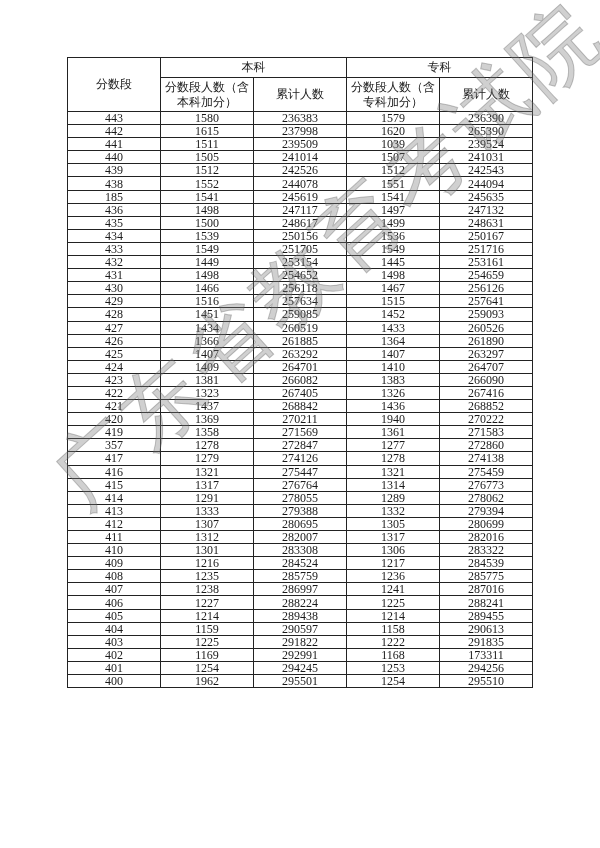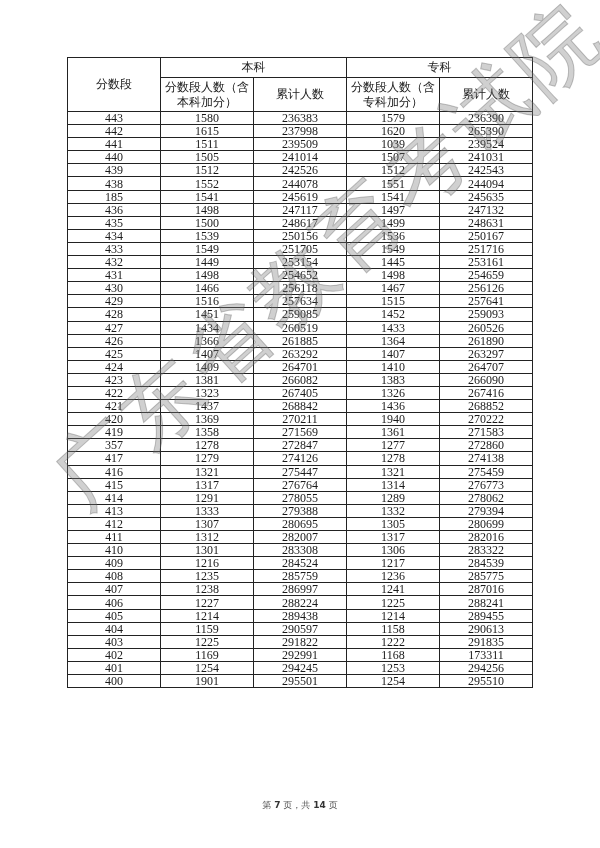--- a/index.html
+++ b/index.html
@@ -357,30 +357,23 @@
         </tr>
         <tr>
           <td>401</td>
           <td>1254</td>
           <td>294245</td>
           <td>1253</td>
           <td>294256</td>
         </tr>
         <tr>
           <td>400</td>
-          <td>1901</td>
+          <td>1962</td>
           <td>295501</td>
           <td>1254</td>
           <td>295510</td>
         </tr>
       </tbody>
   </table>
 
-  <div class="footer">
-    <span>第</span>
-    <b>7</b>
-    <span>页，共</span>
-    <b>14</b>
-    <span>页</span>
-  </div>
 
   <div class="watermark">广东省教育考试院</div>
 </div>
 
 </body></html>

